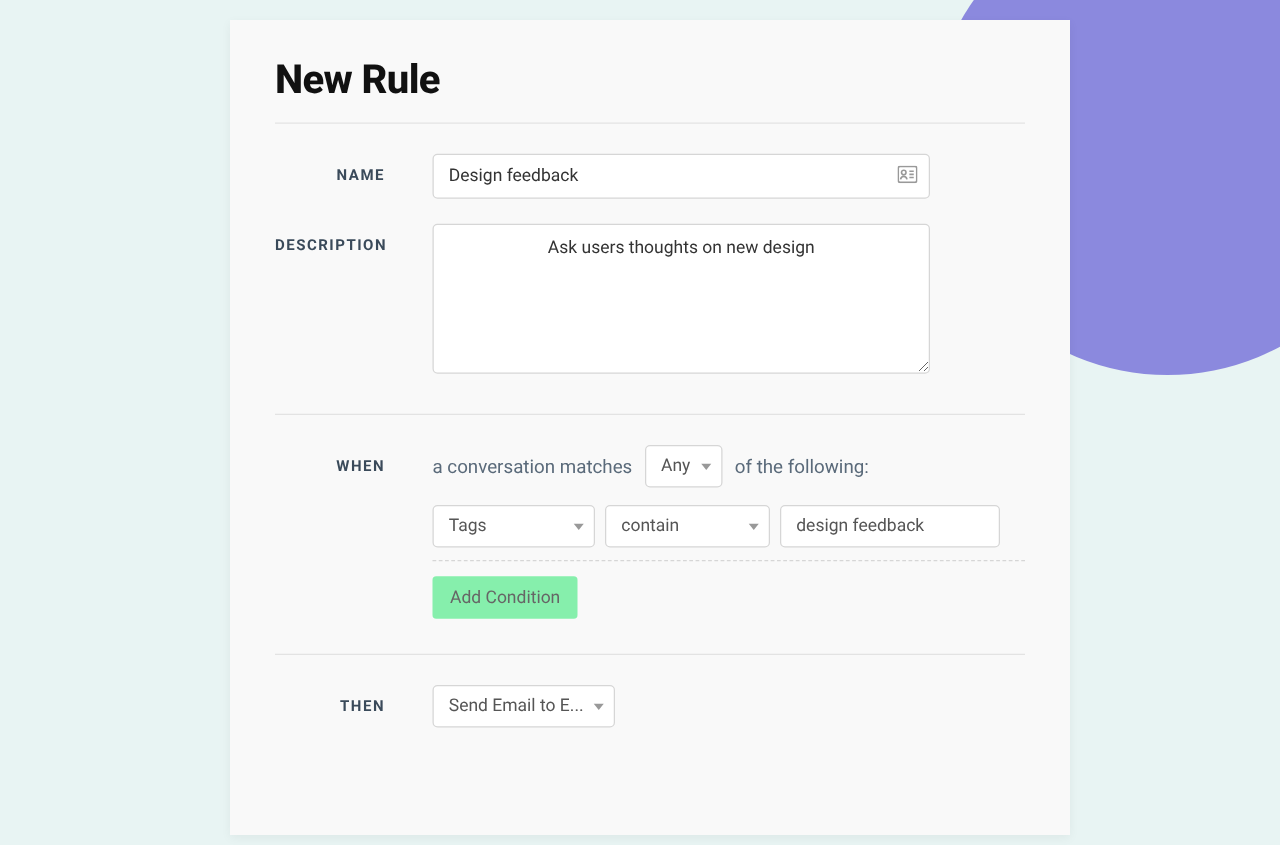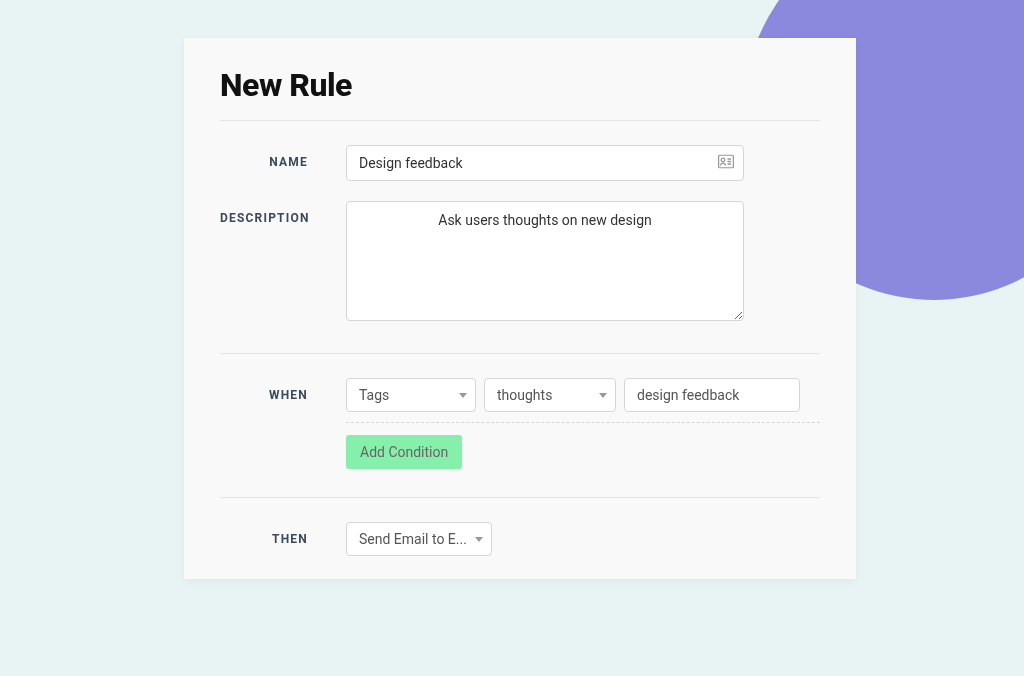--- a/index.html
+++ b/index.html
@@ -20,24 +20,24 @@
       top: -80px;
       right: -100px;
       width: 380px;
       height: 380px;
       background: #8b89de;
       border-radius: 50%;
       z-index: 0;
     }
     .card {
       position: absolute;
-      top: 38px;
+      top: 16px;
       left: 184px;
       width: 672px;
-      height: 541px;
+      height: 652px;
       background: #f9f9f9;
       box-shadow: 0 2px 8px rgba(0,0,0,0.05);
       padding: 28px 36px 0 36px;
       z-index: 1;
     }
     .card-title {
       font-size: 32px;
       font-weight: 800;
       color: #111;
       margin-bottom: 12px;
@@ -215,28 +215,36 @@
     <div class="field-area">
       <textarea class="textarea-input" style="">Ask users thoughts on new design</textarea>
     </div>
   </div>
 
   <hr class="divider section-space">
 
   <div class="form-row">
     <div class="label">WHEN</div>
     <div class="field-area">
+      <div class="when-line">
+        <span>a conversation matches</span>
+        <div class="select-box select-small">
+          <span>Any</span>
+          <span class="caret"></span>
+        </div>
+        <span>of the following:</span>
+      </div>
 
       <div class="condition-row">
         <div class="select-box select-mid">
           <span>Tags</span>
           <span class="caret"></span>
         </div>
         <div class="select-box select-mid2">
-          <span>thoughts</span>
+          <span>contain</span>
           <span class="caret"></span>
         </div>
         <input type="text" class="select-input" value="design feedback" style="">
       </div>
 
       <hr class="dashed-divider">
 
       <button class="btn-secondary">Add Condition</button>
     </div>
   </div>

